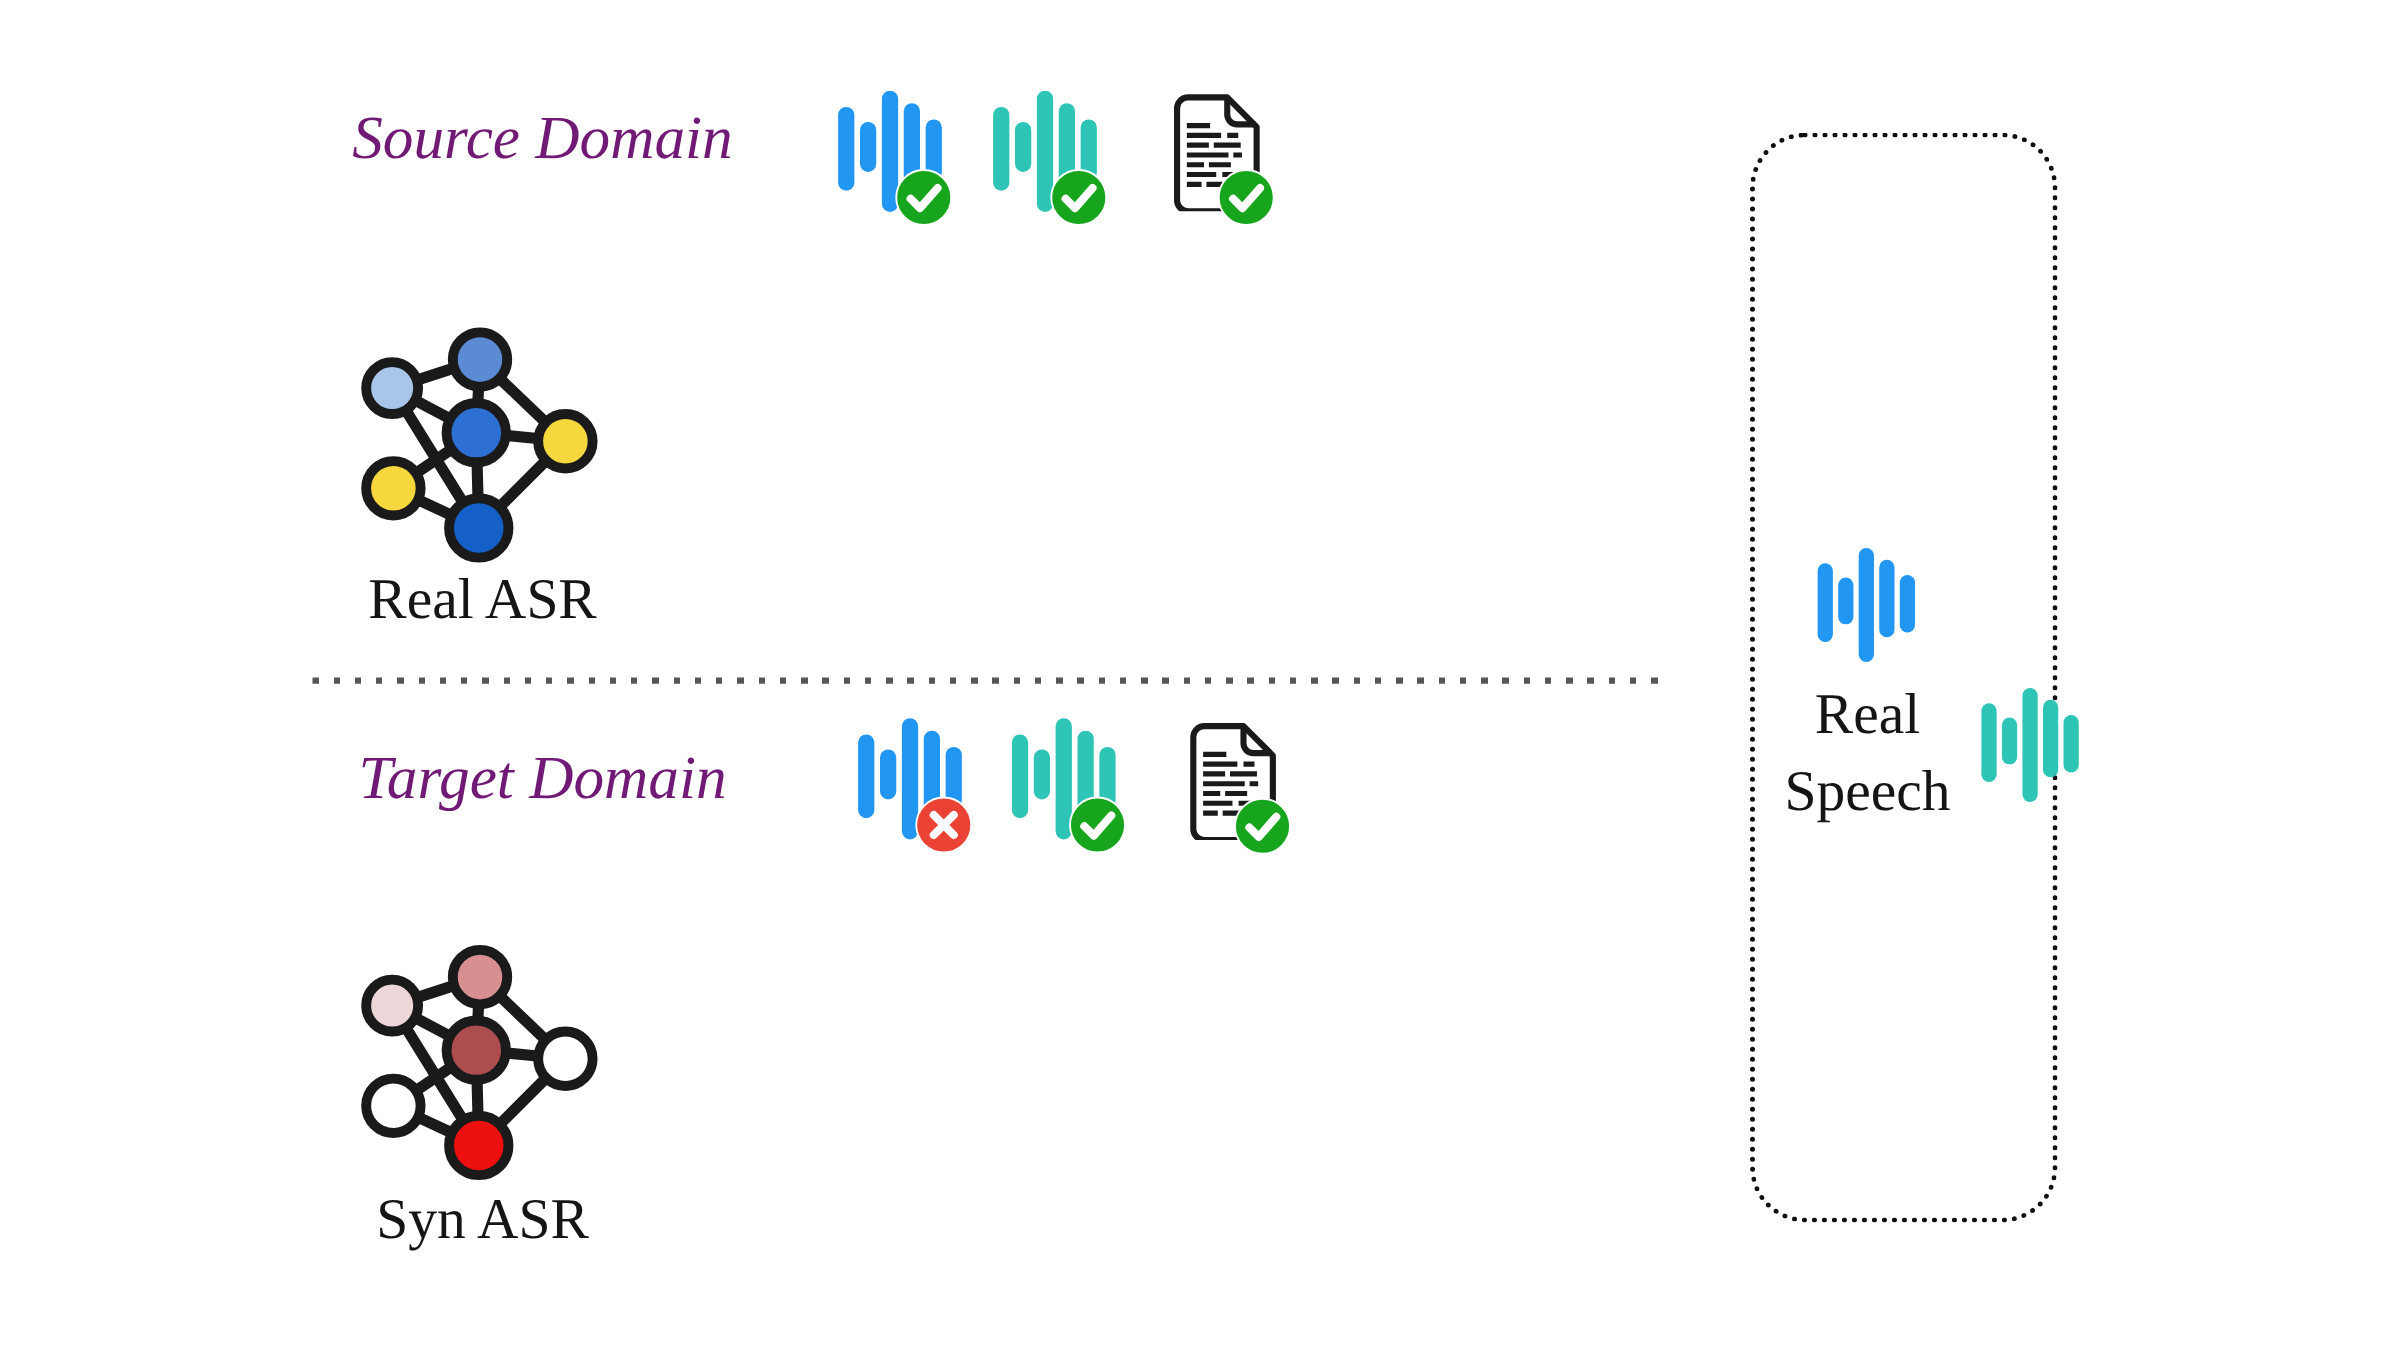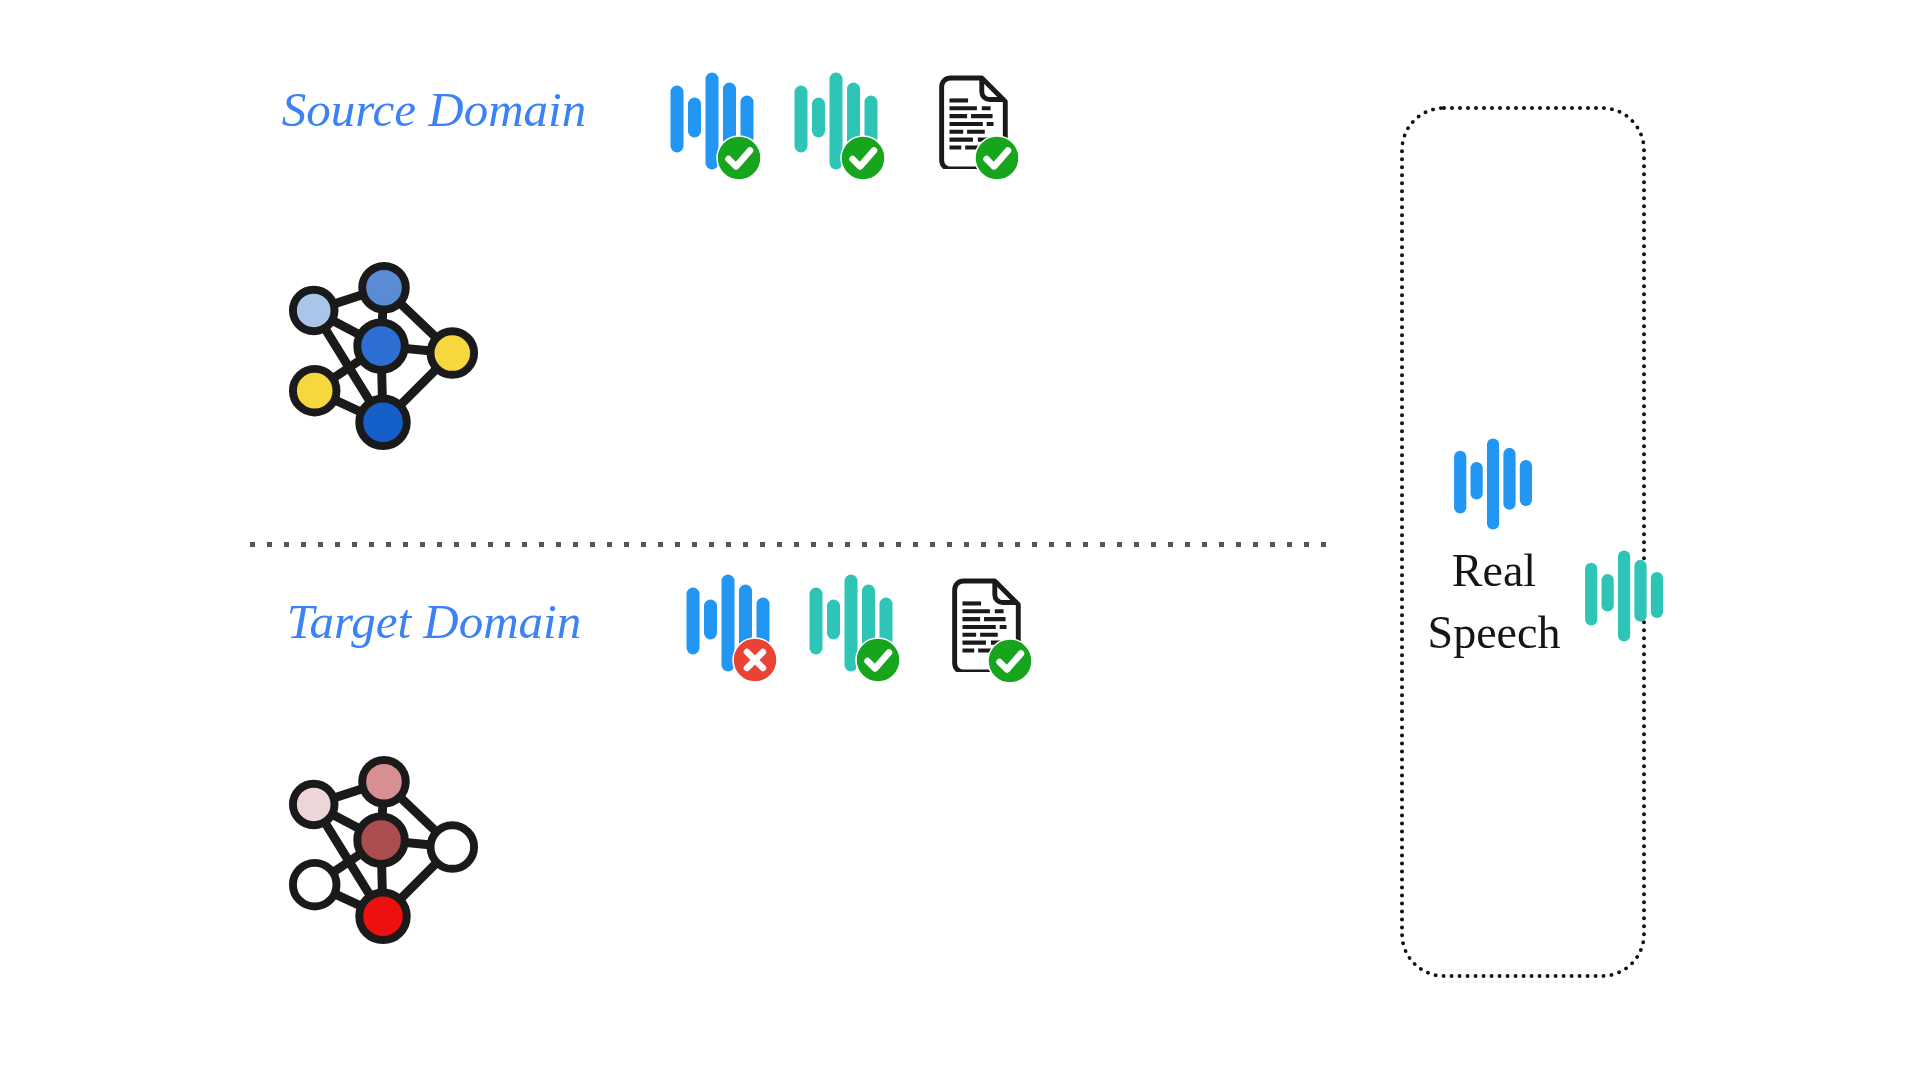--- a/index.html
+++ b/index.html
@@ -15,21 +15,21 @@
   }
 
   
   .domain-label {
     position: absolute;
     width: 380px;
     font-style: italic;
     font-size: 49px;
     line-height: 1.05;
     text-align: center;
-    color: #3b82f6;
+    color: #701a75;
   }
   .domain-label.source { left: 244px; top: 84px; }
   .domain-label.target { left: 244px; top: 596px; }
 
   .net-label {
     position: absolute;
     width: 220px;
     font-size: 46px;
     text-align: center;
     color: #151515;
@@ -182,20 +182,21 @@
     <line x1="93" y1="86" x2="165" y2="93"></line>
     <line x1="93" y1="86" x2="95" y2="163"></line>
     <line x1="165" y1="93" x2="95" y2="163"></line>
     <circle cx="96" cy="27" r="22" fill="#5B8BD5"></circle>
     <circle cx="25" cy="50" r="21" fill="#A9C6EA"></circle>
     <circle cx="165" cy="93" r="22" fill="#F6D83E"></circle>
     <circle cx="93" cy="86" r="24" fill="#2D6FD2"></circle>
     <circle cx="26" cy="131" r="22" fill="#F6D83E"></circle>
     <circle cx="95" cy="163" r="24" fill="#1560C8"></circle>
   </svg>
+  <div class="net-label real">Real ASR</div>
 
   <div class="divider"></div>
 
   <div class="domain-label target">Target Domain</div>
 
   <div class="icon-box tgt-wf-real">
     <svg class="wf" viewBox="0 0 86 98" stroke="#2196F3">
       <line x1="7" y1="20" x2="7" y2="74"></line>
       <line x1="24.5" y1="32" x2="24.5" y2="59"></line>
       <line x1="42" y1="7" x2="42" y2="91"></line>
@@ -260,20 +261,21 @@
     <line x1="93" y1="86" x2="165" y2="93"></line>
     <line x1="93" y1="86" x2="95" y2="163"></line>
     <line x1="165" y1="93" x2="95" y2="163"></line>
     <circle cx="96" cy="27" r="22" fill="#D78F92"></circle>
     <circle cx="25" cy="50" r="21" fill="#ECD6D7"></circle>
     <circle cx="165" cy="93" r="22" fill="#FFFFFF"></circle>
     <circle cx="93" cy="86" r="24" fill="#AC4D4F"></circle>
     <circle cx="26" cy="131" r="22" fill="#FFFFFF"></circle>
     <circle cx="95" cy="163" r="24" fill="#EE0F0F"></circle>
   </svg>
+  <div class="net-label syn">Syn ASR</div>
 
   <aside class="legend">
 
     <div class="legend-item first">
       <svg class="wf" viewBox="0 0 86 98" stroke="#2196F3">
         <line x1="7" y1="20" x2="7" y2="74"></line>
         <line x1="24.5" y1="32" x2="24.5" y2="59"></line>
         <line x1="42" y1="7" x2="42" y2="91"></line>
         <line x1="59.5" y1="17" x2="59.5" y2="70"></line>
         <line x1="77" y1="30" x2="77" y2="66"></line>

